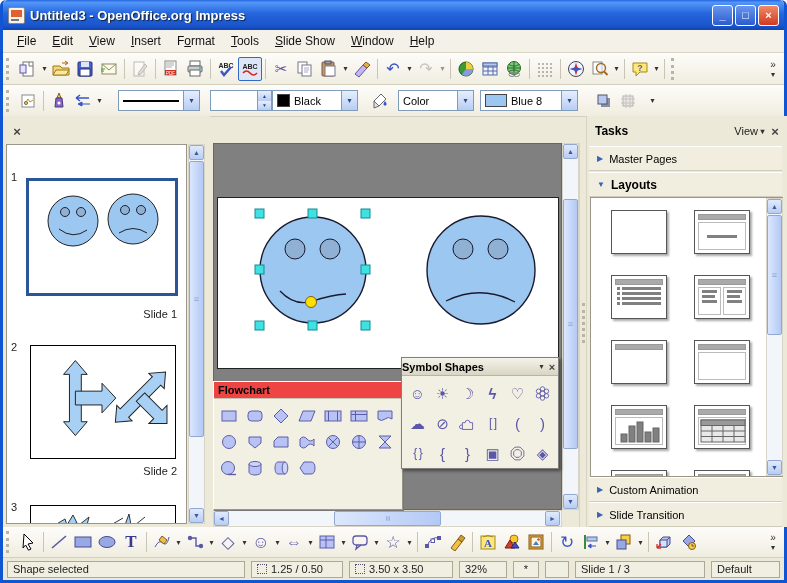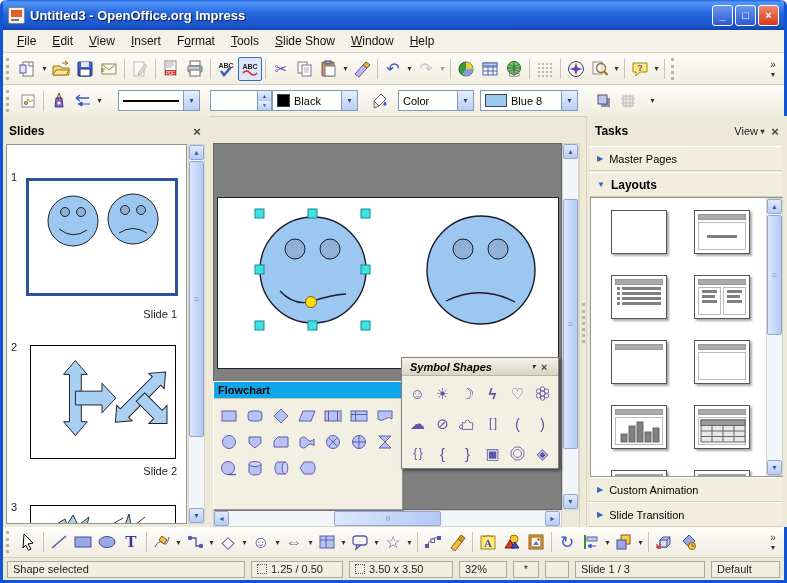--- a/index.html
+++ b/index.html
@@ -80,28 +80,28 @@
 #tabs { left:210px; top:118px; width:370px; height:25px; display:flex; align-items:flex-end; gap:2px; }
 .tab { height:21px; background:linear-gradient(180deg,#fdfcf9,#ece8da); border:1px solid #919b9c; border-bottom:none;
   border-radius:3px 3px 0 0; font-size:12px; padding:3px 9px 0; color:#222; }
 .tab.active { height:24px; background:#fff; font-weight:bold; border-top:2px solid #e8a044; }
 #workspace { left:210px; top:143px; width:349px; height:367px; background:#808080; border:1px solid #666; overflow:hidden; }
 #slide-canvas { left:214px; top:197px; width:342px; height:172px; background:#fff; border:1px solid #222; }
 
 
 #flowchart-panel { left:210px; top:381px; width:190px; height:129px; background:#f2f0e3;
   border:1px solid #fff; border-right-color:#9a968a; border-bottom-color:#9a968a; box-shadow:1px 1px 0 #777; }
-#flowchart-title { height:17px; font-size:11px; font-weight:bold; padding:2px 4px; background:#0ea5e9; border-bottom:1px solid #c9c5b4;}
+#flowchart-title { height:17px; font-size:11px; font-weight:bold; padding:2px 4px; background:#ef4444; border-bottom:1px solid #c9c5b4;}
 .shape-grid { display:grid; grid-template-columns:repeat(7,26px); grid-auto-rows:26px; padding:4px 2px; justify-items:center; align-items:center; }
 
 
 #symbol-popup { left:398px; top:357px; width:158px; height:112px; background:#f2f0e3;
   border:1px solid #808080; box-shadow:2px 2px 3px rgba(0,0,0,.45); }
 #symbol-titlebar { height:18px; background:linear-gradient(180deg,#f5f3ea,#d9d5c4); border-bottom:1px solid #b9b5a4;
-  display:flex; align-items:center; padding:0 8px;font-style:italic; }
+  display:flex; align-items:center; padding:0 0; }
 #symbol-titlebar span.t { flex:1; font-size:11px; font-weight:bold; }
 .sym-grid { display:grid; grid-template-columns:repeat(6,25px); grid-auto-rows:30px; padding:2px 3px; justify-items:center; align-items:center; }
 .sym { font-size:15px; color:#5b57a8; line-height:1; }
 
 
 #tasks-panel { left:583px; top:116px; width:201px; height:411px; background:#ece9d8; border-left:1px solid #d8d4c4; }
 #tasks-header { left:8px; top:5px; width:188px; height:20px; }
 .view-label { font-size:11px; font-weight:normal; color:#222; }
 .section-row { position:absolute; left:2px; width:193px; height:25px; display:flex; align-items:center; gap:6px;
   font-size:11px; border-top:1px solid #fff; border-bottom:1px solid #d0ccba; padding-left:8px; background:#f1eee0; }
@@ -401,21 +401,20 @@
       <svg width="18" height="18">
           <rect x="4" y="4" width="10" height="10" fill="#d8d8e8" stroke="#667"></rect>
           <path d="M2 7h14M2 11h14M7 2v14M11 2v14" stroke="#889"></path>
         </svg>
     </div>
     <div class="dd" style="margin-left:8px">▾</div>
   </div>
 
   <div id="slides-panel" class="abs">
     <div id="slides-header" class="abs panel-header">
-      <span style="flex:1">Slides</span>
       <span class="closex">×</span>
     </div>
     <div id="slides-list" class="abs">
       <span class="thumb-num" style="left:4px;top:26px">1</span>
       <div class="slide-thumb" style="left:19px;top:33px;width:152px;height:118px;border:3px solid #2a5598">
         <svg width="146" height="112" viewBox="0 0 146 112">
           <circle cx="44" cy="40" r="25" fill="#9cc7f0" stroke="#222"></circle>
           <circle cx="36" cy="31" r="4.5" fill="#90b0d4" stroke="#223"></circle>
             <circle cx="52" cy="31" r="4.5" fill="#90b0d4" stroke="#223"></circle>
           <path d="M30 48q14 11 28 1" fill="none" stroke="#222"></path>

